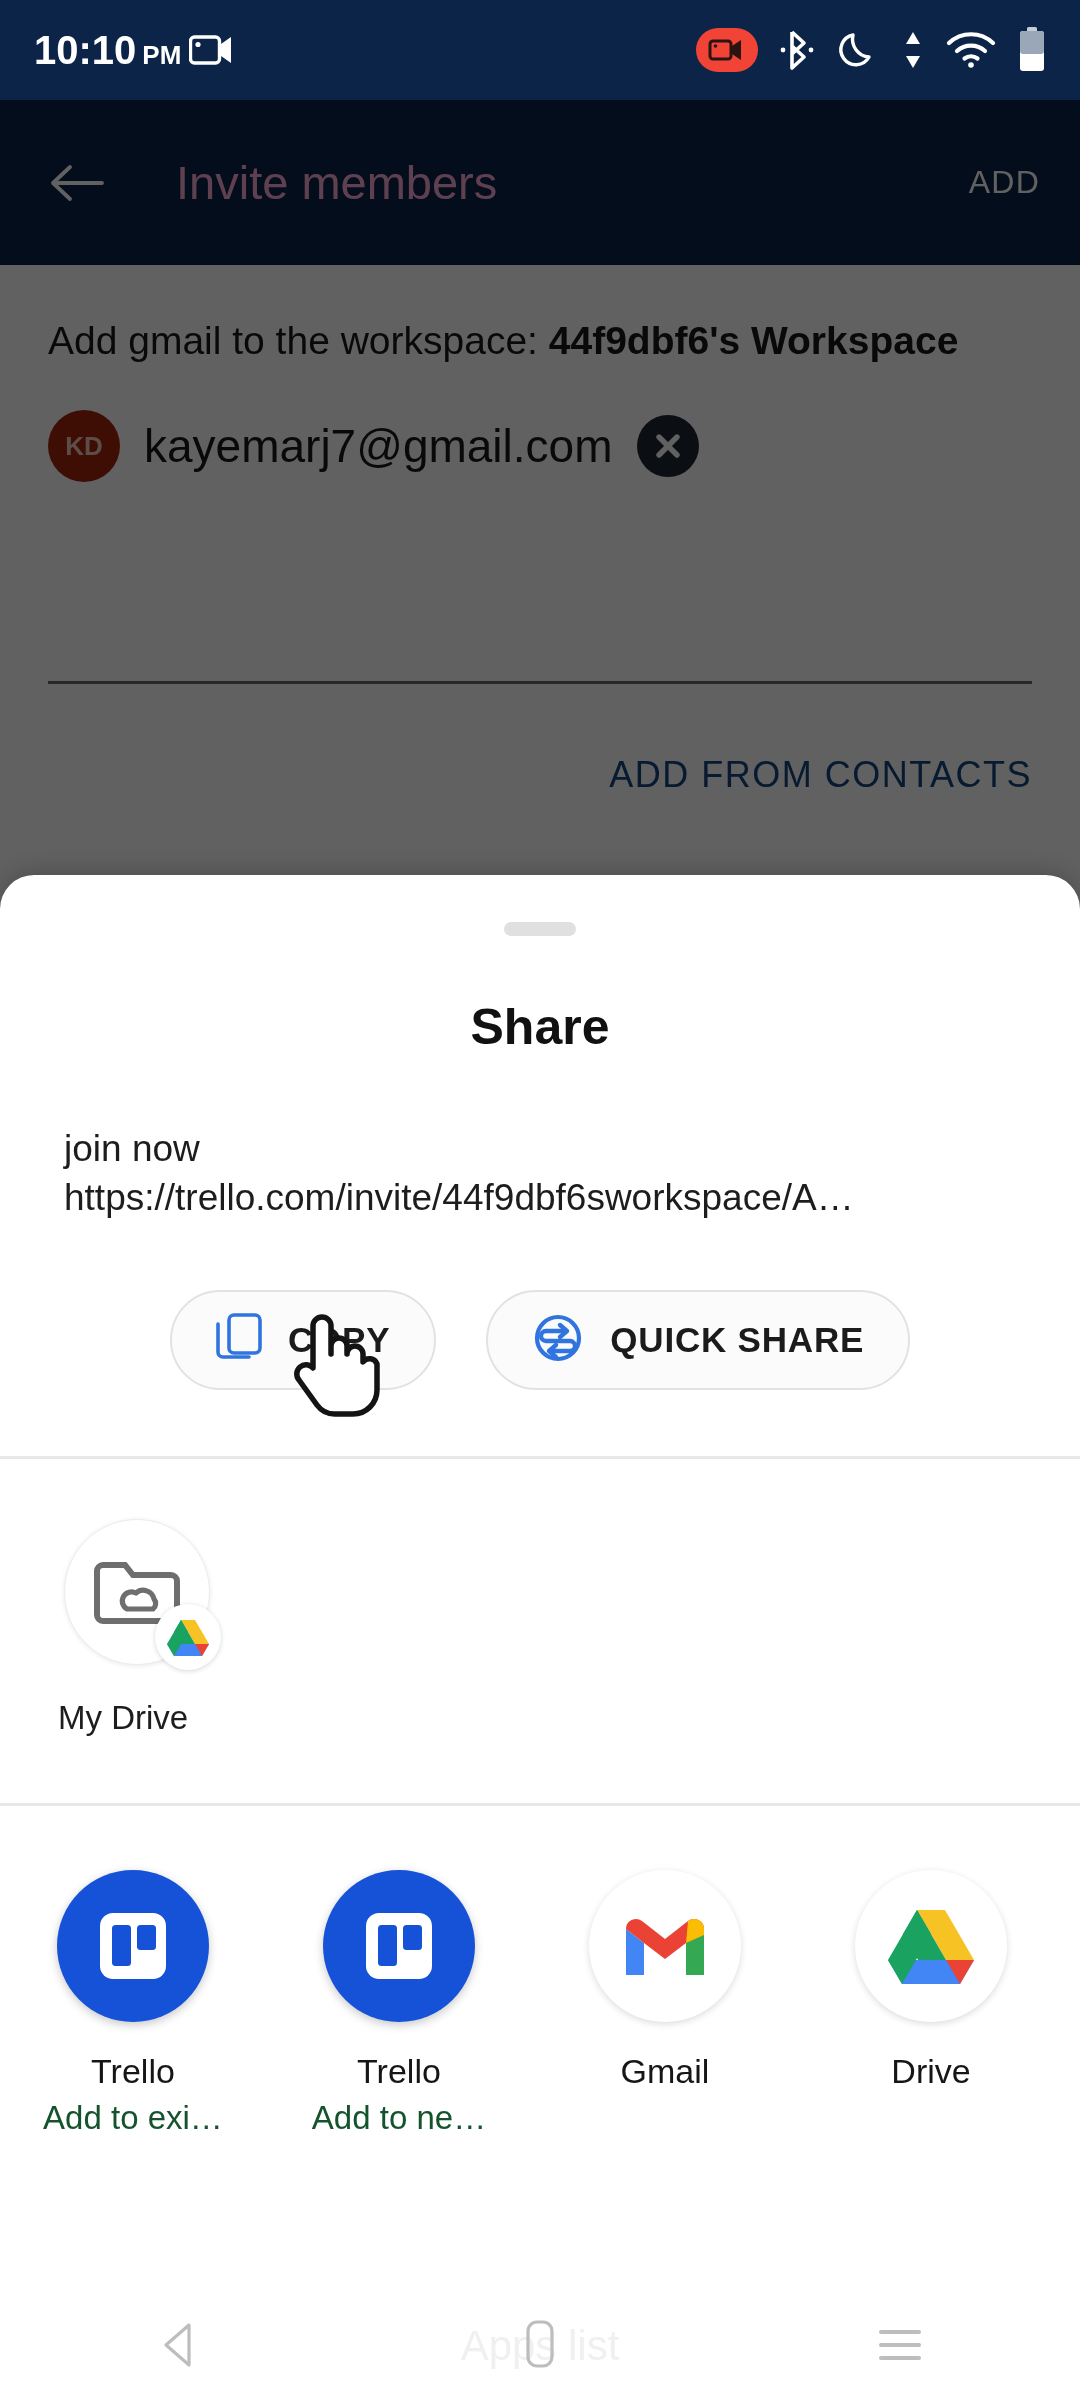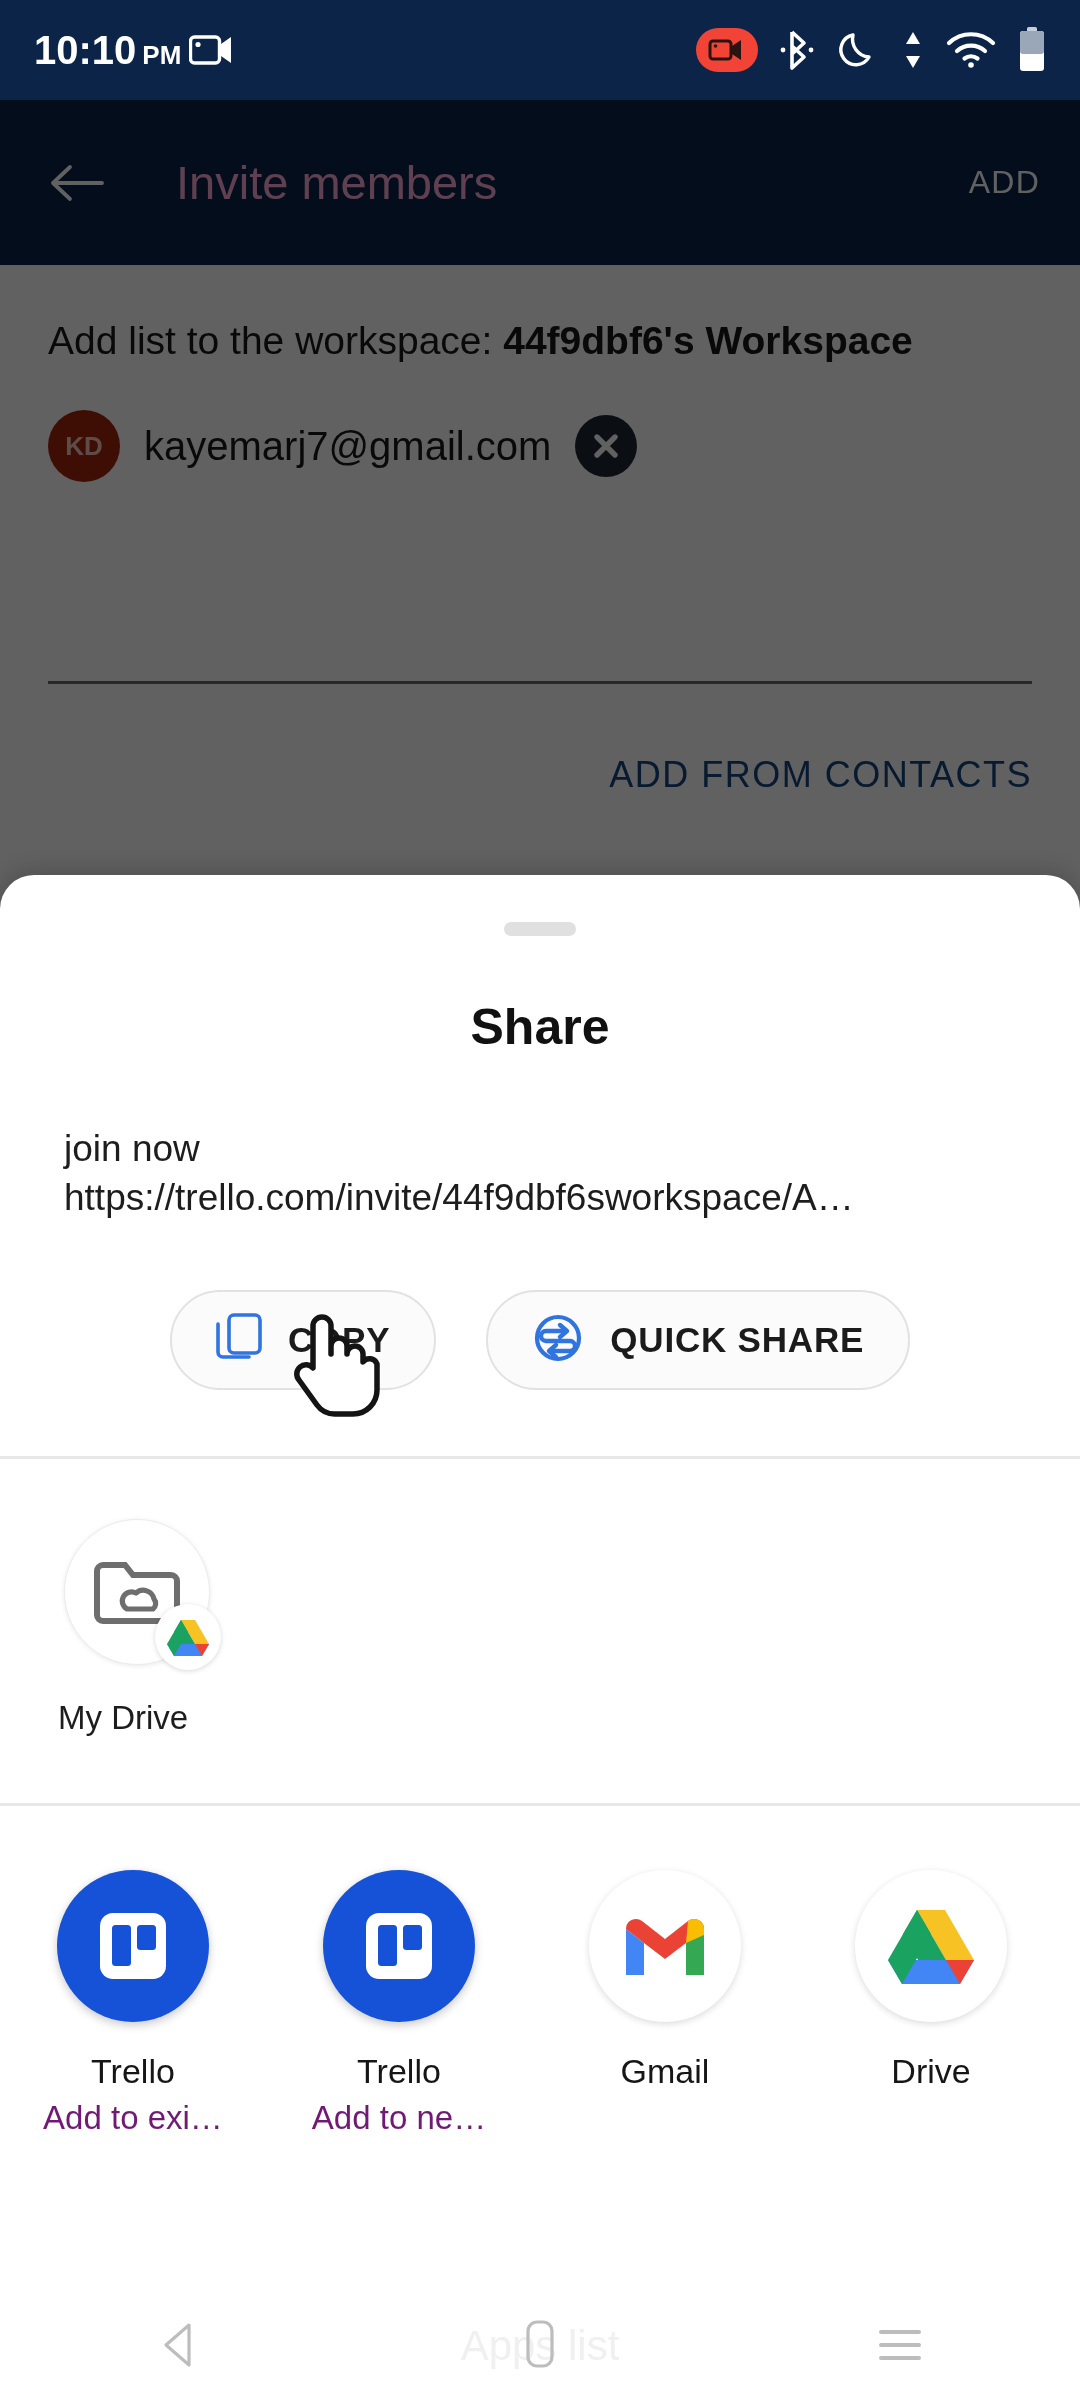--- a/index.html
+++ b/index.html
@@ -51,21 +51,21 @@
   .chip-row {
     display:flex; align-items:center; gap:24px;
     margin:44px 48px 0 48px;
   }
   .chip-avatar {
     width:72px; height:72px; border-radius:50%;
     background:#a3270f; color:#f3c9bd;
     display:flex; align-items:center; justify-content:center;
     font-size:26px; font-weight:bold; flex:none;
   }
-  .chip-email { font-size:40px; color:#1a1a1a; }
+  .chip-email { font-size:46px; color:#1a1a1a; }
   .chip-x {
     width:62px; height:62px; border-radius:50%;
     background:#1d2733; display:flex; align-items:center; justify-content:center;
     flex:none;
   }
 
   .input-area {
     margin:42px 48px 0 48px; height:160px;
     border-bottom:3px solid #6a6a6a;
   }
@@ -141,21 +141,21 @@
   }
   .app-tile { width:270px; display:flex; flex-direction:column; align-items:center; }
   .app-circle {
     width:152px; height:152px; border-radius:50%;
     display:flex; align-items:center; justify-content:center;
     box-shadow:0 2px 7px rgba(0,0,0,0.14);
     background:#ffffff;
   }
   .app-circle.trello { background:#1552d8; box-shadow:0 3px 10px rgba(0,0,0,0.22); }
   .app-name { margin-top:30px; font-size:34px; color:#161616; }
-  .app-sub { margin-top:8px; font-size:33px; color:#701a75; }
+  .app-sub { margin-top:8px; font-size:33px; color:#14532d; }
 
   
   #navbar {
     position:absolute; bottom:0; left:0; width:1080px; height:110px;
     background:#ffffff;
     display:flex; align-items:center; justify-content:space-around;
     z-index:30;
   }
   .nav-ghost {
     position:absolute; left:0; right:0; top:32px; text-align:center;
@@ -237,21 +237,21 @@
       <svg width="58" height="44" viewBox="0 0 58 44">
           <path d="M54 22 L6 22 M22 6 L5 22 L22 38" fill="none" stroke="#ffffff" stroke-width="3.8" stroke-linecap="round" stroke-linejoin="round"></path>
         </svg>
     </div>
     <div class="appbar-title">Invite members</div>
     <div class="appbar-action">ADD</div>
   </div>
 
   <div class="content">
     <div class="ws-line">
-      <span>Add list to the workspace: </span><b>44f9dbf6's Workspace</b>
+      <span>Add gmail to the workspace: </span><b>44f9dbf6's Workspace</b>
     </div>
 
     <div class="chip-row">
       <div class="chip-avatar">KD</div>
       <div class="chip-email">kayemarj7@gmail.com</div>
       <div class="chip-x">
         <svg width="36" height="36" viewBox="0 0 36 36">
             <path d="M9 9 L27 27 M27 9 L9 27" stroke="#ffffff" stroke-width="5.4" stroke-linecap="round"></path>
           </svg>
       </div>

